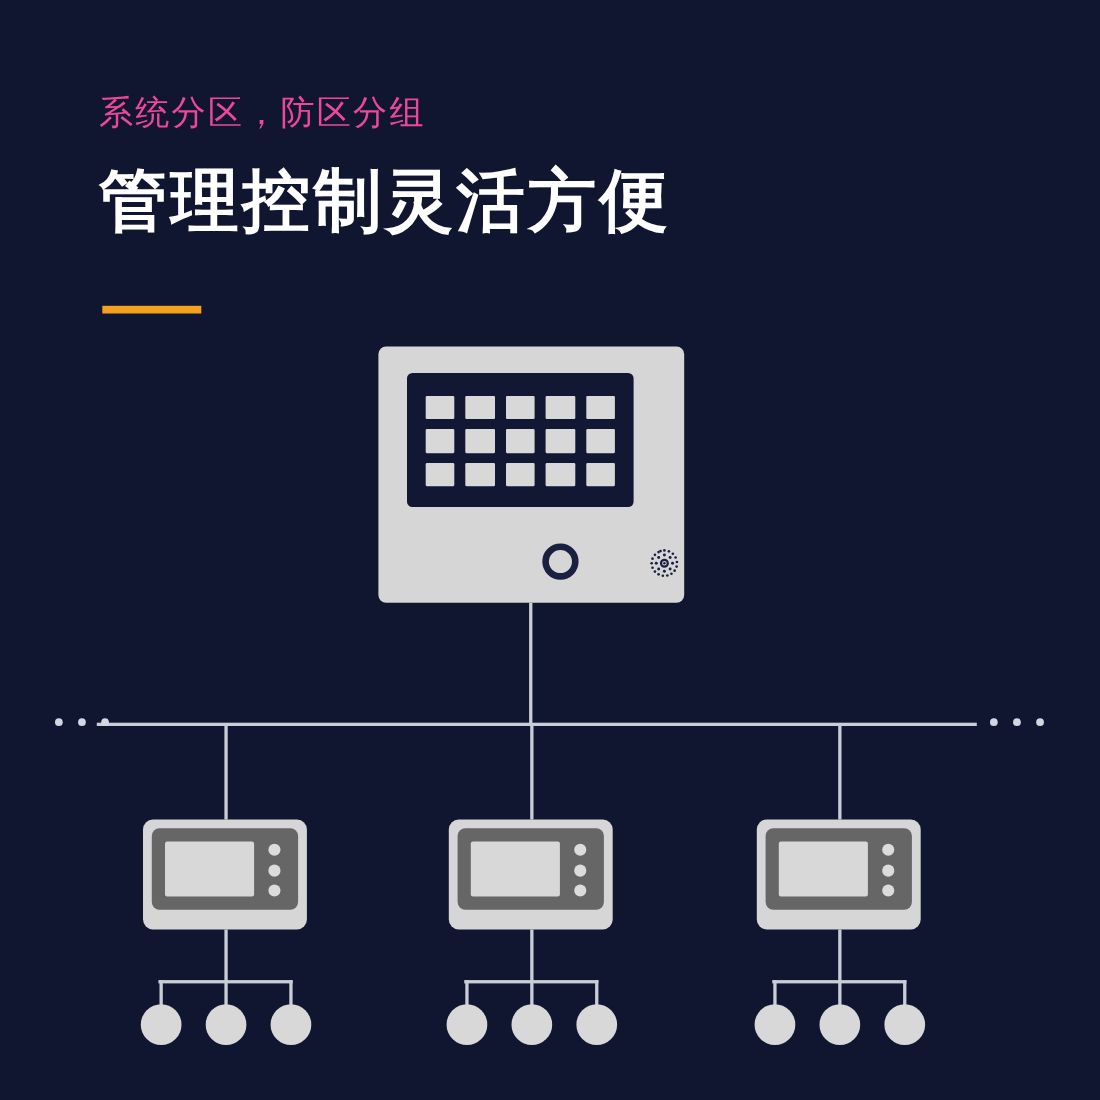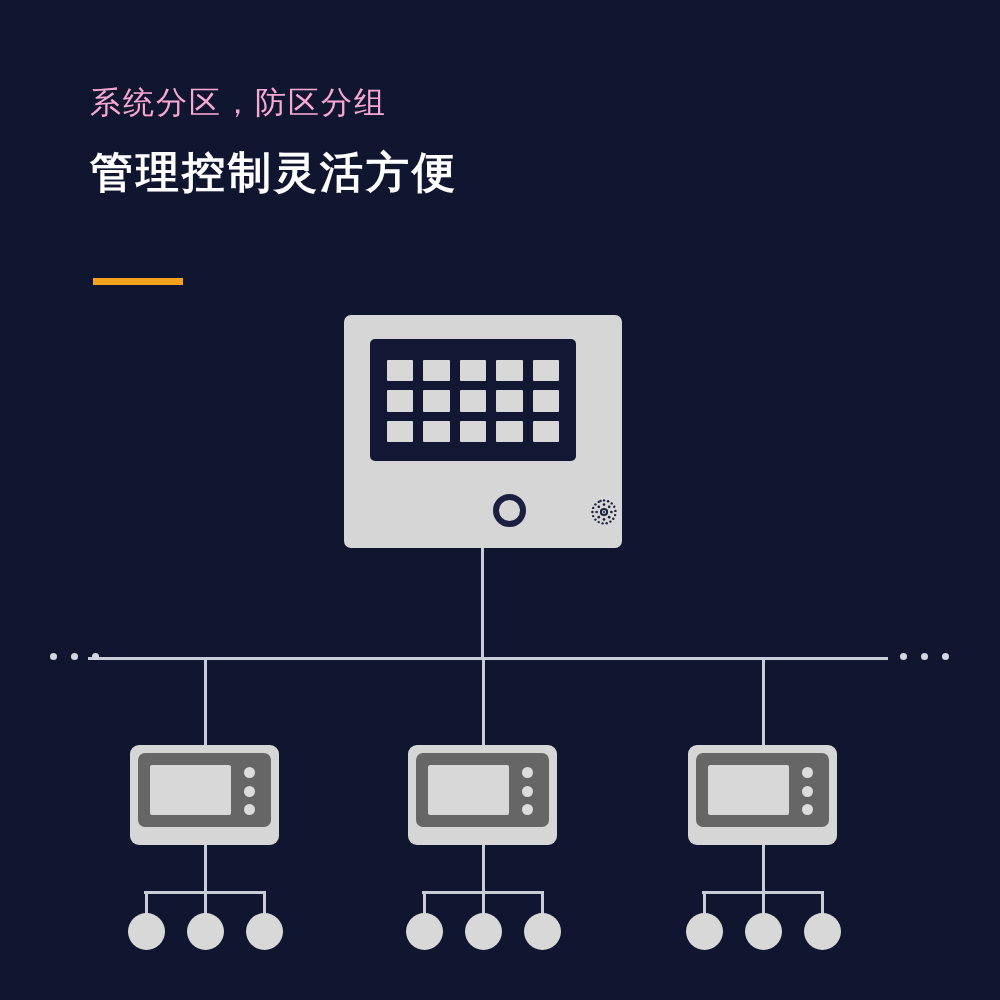--- a/index.html
+++ b/index.html
@@ -17,31 +17,31 @@
     position: absolute;
     top: 0; left: 0;
     width: 1000px;
     height: 1000px;
     background: #111630;
   }
 
   
   .header { position: absolute; left: 90px; top: 84px; width: 800px; }
   .subtitle {
-    color: #f9a8d4;
+    color: #ec4899;
     font-size: 31px;
     line-height: 1.2;
     letter-spacing: 2px;
     font-weight: 400;
     white-space: nowrap;
   }
   .title {
     margin-top: 26px;
     color: #ffffff;
-    font-size: 43px;
+    font-size: 62px;
     line-height: 1.2;
     letter-spacing: 3px;
     font-weight: 700;
     white-space: nowrap;
   }
   .accent-bar {
     position: absolute;
     left: 93px;
     top: 278px;
     width: 90px;

